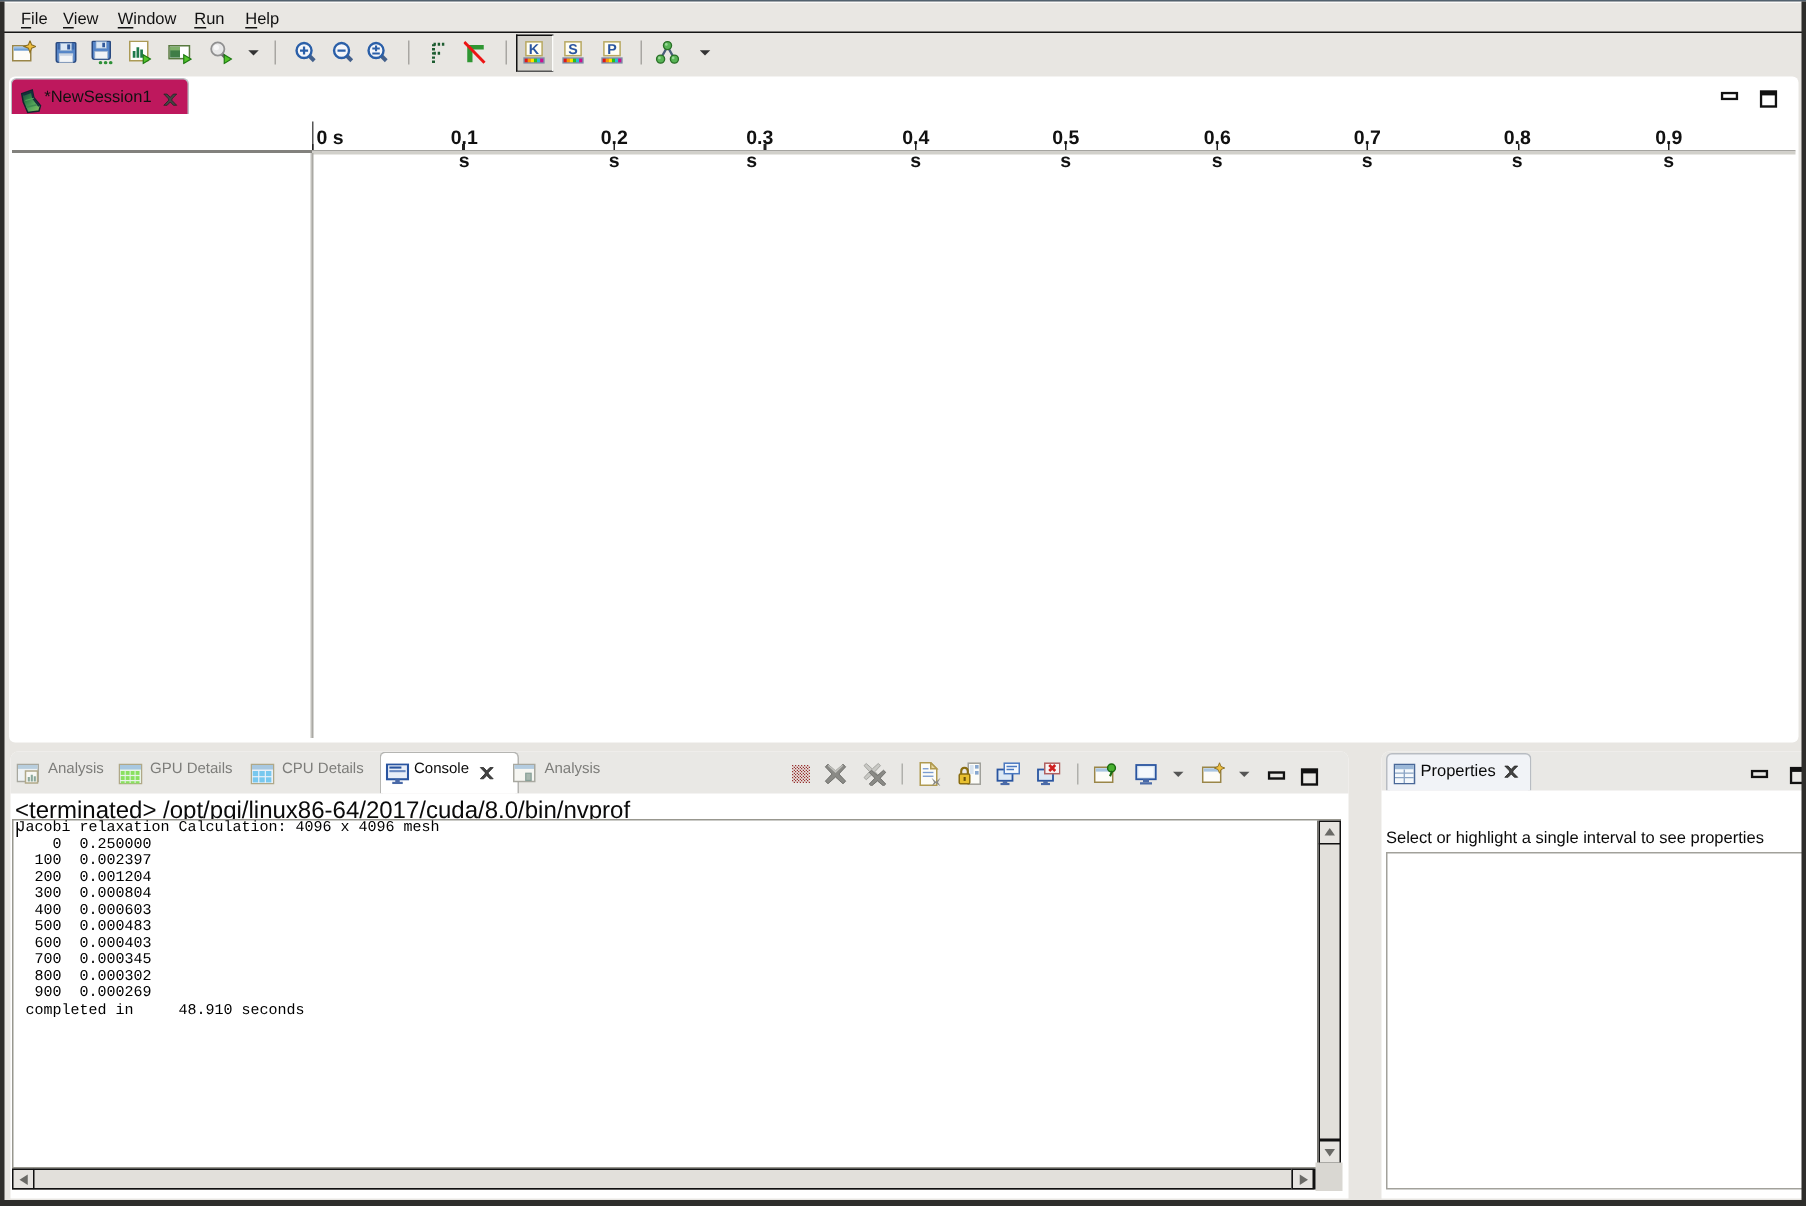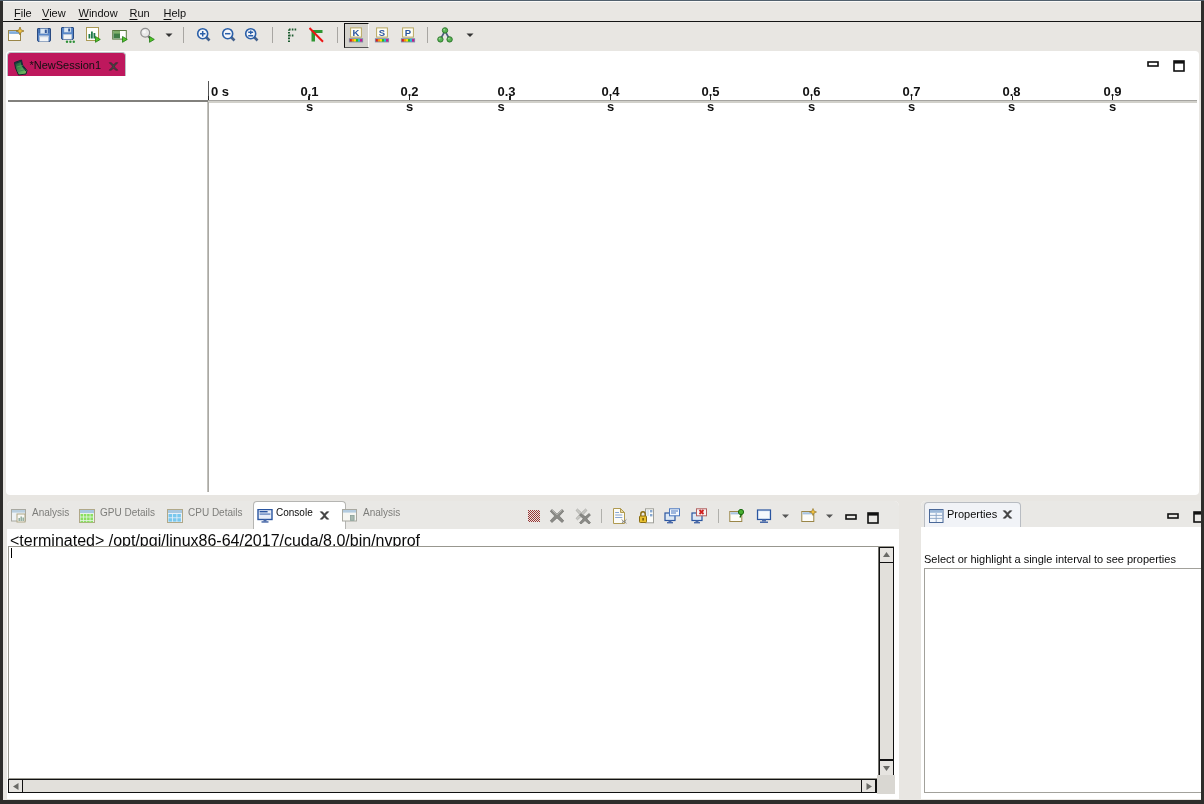--- a/index.html
+++ b/index.html
@@ -396,20 +396,32 @@
           <rect x="1" y="1" width="10" height="4" fill="none" stroke="#111" stroke-width="1.6"></rect>
         </svg>
       <svg style="position:absolute;left:860px;top:11px" width="12" height="12" viewBox="0 0 12 12">
           <rect x="1" y="1" width="10" height="10" fill="none" stroke="#111" stroke-width="1.6"></rect>
           <rect x="1" y="1" width="10" height="2.6" fill="#111"></rect>
         </svg>
     </div>
     <div style="position:absolute;left:3px;top:31px;font-size:16px;color:#0a0a0a">&lt;terminated&gt; /opt/pgi/linux86-64/2017/cuda/8.0/bin/nvprof</div>
 
     <div style="position:absolute;left:1px;top:45px;width:886px;height:233px;background:#fff;border:1px solid #98978f"></div>
+    <div class="mono" style="position:absolute;left:4px;top:46px;font-size:10px;line-height:11.05px;white-space:pre;color:#000">Jacobi relaxation Calculation: 4096 x 4096 mesh
+    0  0.250000
+  100  0.002397
+  200  0.001204
+  300  0.000804
+  400  0.000603
+  500  0.000483
+  600  0.000403
+  700  0.000345
+  800  0.000302
+  900  0.000269
+ completed in     48.910 seconds</div>
     <div style="position:absolute;left:3.5px;top:47px;width:1px;height:10px;background:#000"></div>
 
     <div style="position:absolute;left:871px;top:46px;width:1px;height:232px;background:#73726d"></div>
     <div style="position:absolute;left:872px;top:46px;width:15px;height:231px;background:#dcdad5"></div>
     <div style="position:absolute;left:872px;top:46px;width:15px;height:16px;background:#e6e4e0;border:1.5px solid #111"></div>
     <svg style="position:absolute;left:875px;top:50px" width="9" height="8" viewBox="0 0 9 8">
         <path d="M4.5 1 L8 6 H1 Z" fill="#6a6a66"></path>
       </svg>
     <div style="position:absolute;left:872px;top:61px;width:15px;height:198px;background:#e2e0db;border:1.5px solid #111"></div>
     <div style="position:absolute;left:872px;top:259px;width:15px;height:16px;background:#e6e4e0;border:1.5px solid #111"></div>

